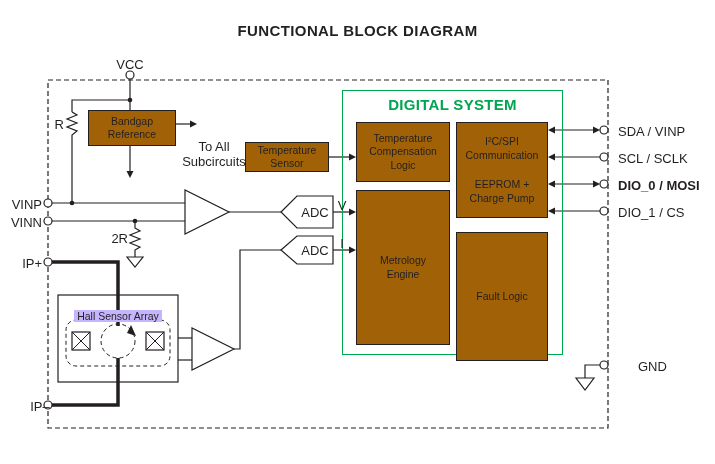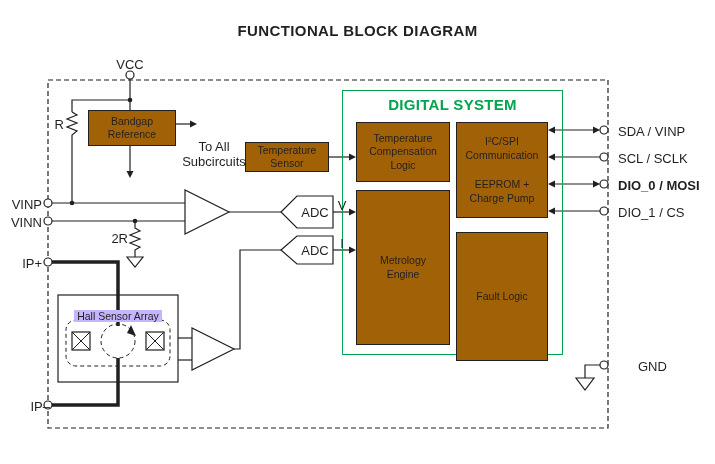--- a/index.html
+++ b/index.html
@@ -153,21 +153,21 @@
   <div class="lbl center" style="left:295px;top:243px;width:40px;">ADC</div>
 
   <div class="lbl center" style="left:58px;top:298px;width:120px;font-size:10.5px;">
     <span style="background:#c4b5fd;padding:0 3px;">Hall Sensor Array</span>
   </div>
 
   <div class="lbl center" style="left:106px;top:57px;width:48px;">VCC</div>
   <div class="lbl right" style="left:2px;top:197px;width:40px;">VINP</div>
   <div class="lbl right" style="left:2px;top:215px;width:40px;">VINN</div>
   <div class="lbl right" style="left:2px;top:256px;width:40px;">IP+</div>
-  <div class="lbl right" style="left:10px;top:399px;width:40px;">IP–</div>
+  <div class="lbl right" style="left:20px;top:399px;width:40px;text-align:center;">IP–</div>
   <div class="lbl" style="left:618px;top:124px;width:95px;">SDA / VINP</div>
   <div class="lbl" style="left:618px;top:151px;width:95px;">SCL / SCLK</div>
   <div class="lbl" style="left:618px;top:178px;width:95px;font-weight:bold;">DIO_0 / MOSI</div>
   <div class="lbl" style="left:618px;top:205px;width:95px;">DIO_1 / CS</div>
   <div class="lbl" style="left:618px;top:359px;width:60px;margin-left:20px;">GND</div>
 
   <div class="lbl right" style="left:40px;top:117px;width:24px;">R</div>
   <div class="lbl right" style="left:100px;top:231px;width:28px;">2R</div>
   <div class="lbl center" style="left:180px;top:139px;width:68px;">To All
 Subcircuits</div>

